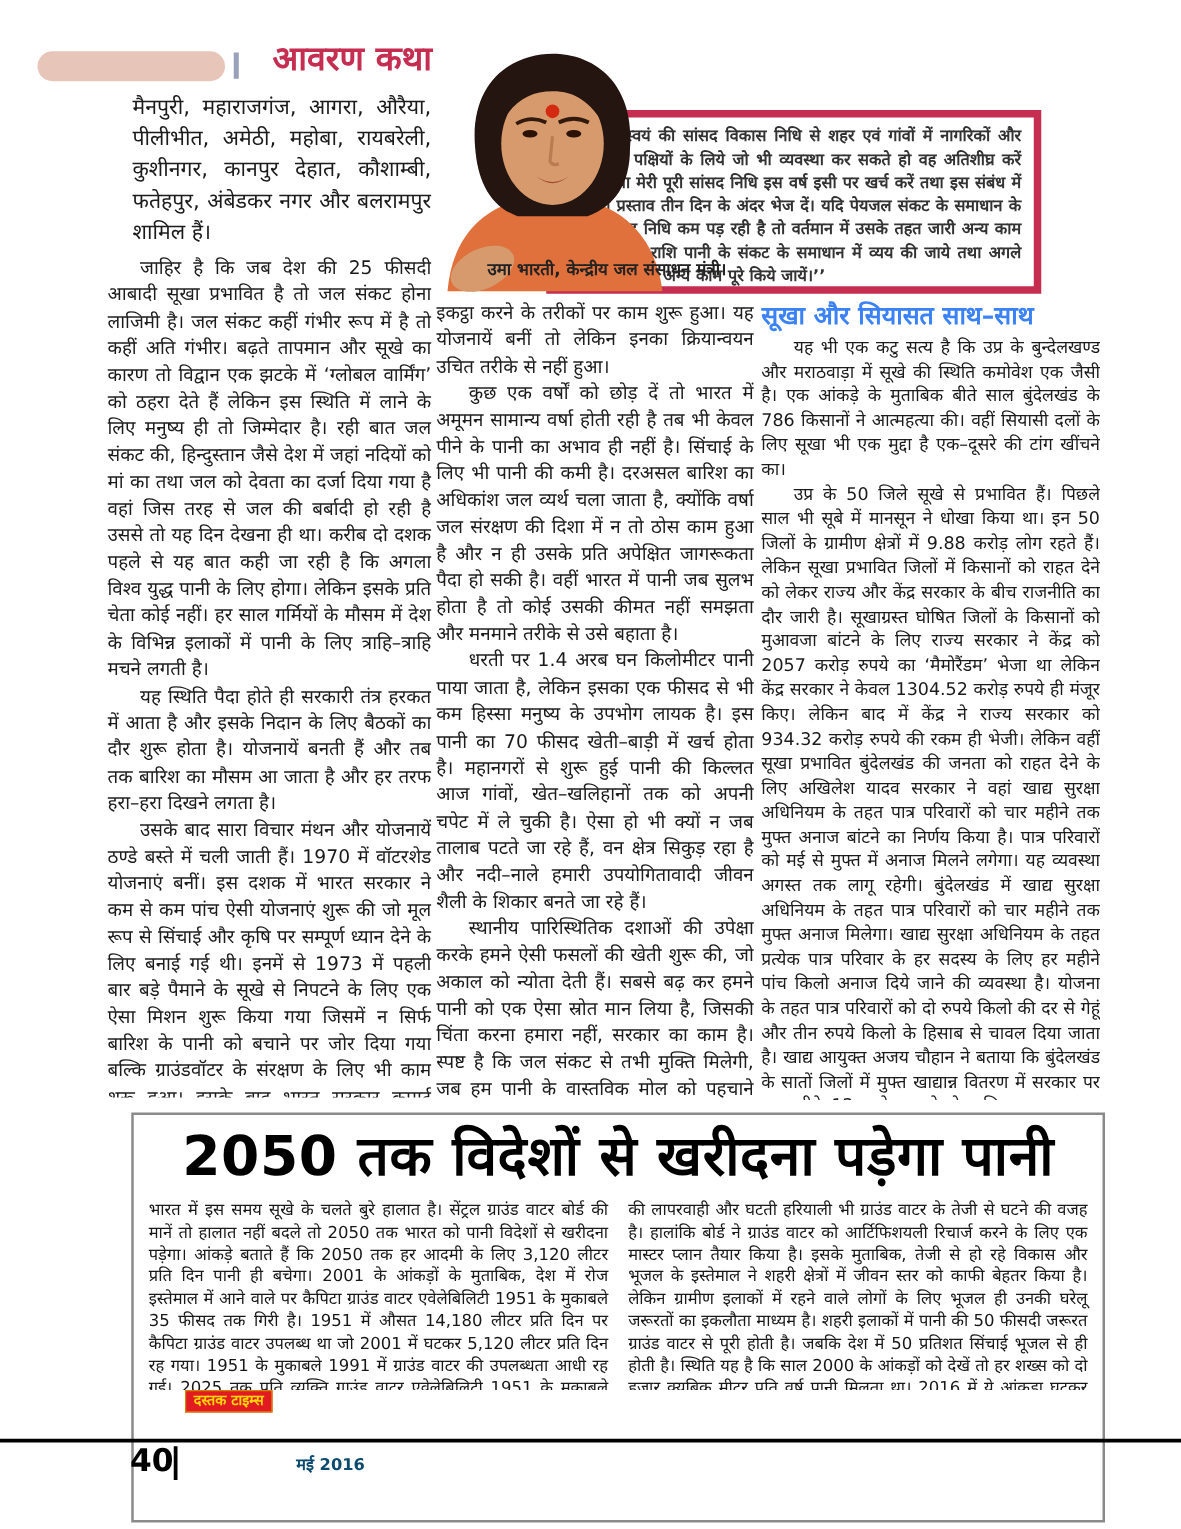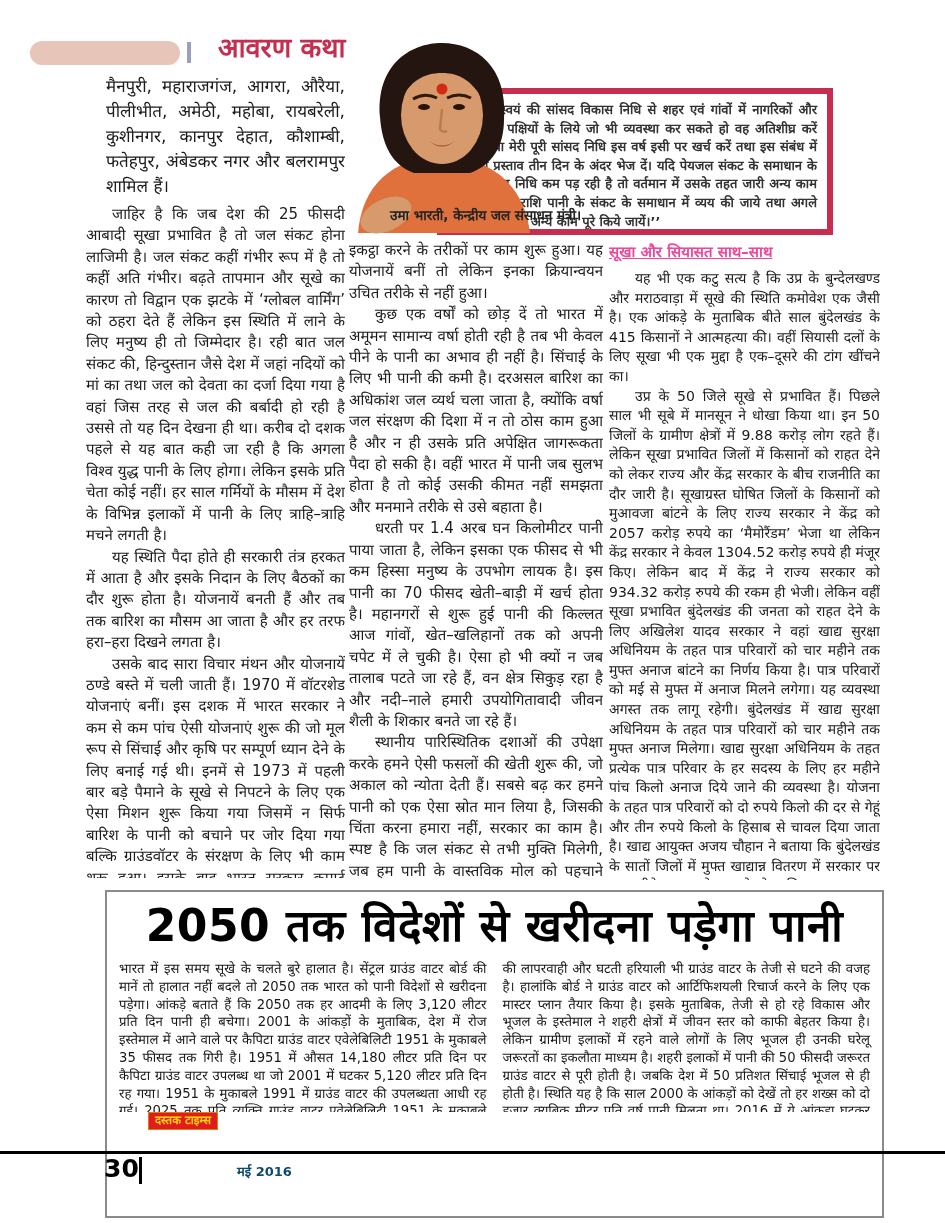--- a/index.html
+++ b/index.html
@@ -32,21 +32,21 @@
   .quote-attribution{position:absolute;left:390px;top:206px;width:320px;font-size:13.5px;font-weight:bold;color:#222;z-index:4;}
   
   .col{position:absolute;overflow:hidden;}
   .col1{left:86px;top:74px;width:259px;height:804px;}
   .col2{left:349px;top:240px;width:254px;height:640px;}
   .col3{left:609px;top:240px;width:271px;height:640px;}
   .lead{margin:0 0 5px 20px;font-size:17px;line-height:25px;text-align:justify;}
   .body{margin:0;font-size:15px;line-height:21.4px;text-align:justify;}
   .col3 .body{font-size:14px;line-height:19.6px;}
   .indent{text-indent:26px;}
-  .subhead{margin:0 0 5px 0;font-size:15px;font-weight:bold;color:#ec4899;line-height:24px;text-decoration:underline;}
+  .subhead{margin:0 0 5px 0;font-size:20px;font-weight:bold;color:#3b82f6;line-height:24px;}
   
   .boxed{
     position:absolute;left:105px;top:890px;width:779px;height:328px;box-sizing:border-box;
     border:2px solid #8a8a8a;background:#fff;overflow:hidden;
   }
   .boxed-title{margin:8px 8px 6px;font-size:44px;font-weight:bold;text-align:center;color:#000;line-height:52px;letter-spacing:0.5px;}
   .boxed-cols{display:flex;gap:16px;padding:2px 12px;height:150px;overflow:hidden;}
   .bcol{flex:1;margin:0;font-size:13.2px;line-height:17.8px;text-align:justify;color:#181818;}
   
   .footer-rule{position:absolute;left:0;top:1151px;width:945px;height:3px;background:#000;}
@@ -105,31 +105,31 @@
 
   <div class="col col2">
     <p class="body">इकट्ठा करने के तरीकों पर काम शुरू हुआ। यह योजनायें बनीं तो लेकिन इनका क्रियान्वयन उचित तरीके से नहीं हुआ।</p>
     <p class="body indent">कुछ एक वर्षों को छोड़ दें तो भारत में अमूमन सामान्य वर्षा होती रही है तब भी केवल पीने के पानी का अभाव ही नहीं है। सिंचाई के लिए भी पानी की कमी है। दरअसल बारिश का अधिकांश जल व्यर्थ चला जाता है, क्योंकि वर्षा जल संरक्षण की दिशा में न तो ठोस काम हुआ है और न ही उसके प्रति अपेक्षित जागरूकता पैदा हो सकी है। वहीं भारत में पानी जब सुलभ होता है तो कोई उसकी कीमत नहीं समझता और मनमाने तरीके से उसे बहाता है।</p>
     <p class="body indent">धरती पर 1.4 अरब घन किलोमीटर पानी पाया जाता है, लेकिन इसका एक फीसद से भी कम हिस्सा मनुष्य के उपभोग लायक है। इस पानी का 70 फीसद खेती–बाड़ी में खर्च होता है। महानगरों से शुरू हुई पानी की किल्लत आज गांवों, खेत–खलिहानों तक को अपनी चपेट में ले चुकी है। ऐसा हो भी क्यों न जब तालाब पटते जा रहे हैं, वन क्षेत्र सिकुड़ रहा है और नदी–नाले हमारी उपयोगितावादी जीवन शैली के शिकार बनते जा रहे हैं।</p>
     <p class="body indent">स्थानीय पारिस्थितिक दशाओं की उपेक्षा करके हमने ऐसी फसलों की खेती शुरू की, जो अकाल को न्योता देती हैं। सबसे बढ़ कर हमने पानी को एक ऐसा स्रोत मान लिया है, जिसकी चिंता करना हमारा नहीं, सरकार का काम है। स्पष्ट है कि जल संकट से तभी मुक्ति मिलेगी, जब हम पानी के वास्तविक मोल को पहचाने और खेती–किसानी से लेकर खान–पान तक में पानी बचाने वाली तकनीक को अपनाएं और कुदरत के साथ सह अस्तित्व बनाए रखें। लेकिन इन सबसे अधिक महत्वपूर्ण बात यह है कि मनुष्य को प्रकृति और पर्यावरण के साथ खिलवाड़ बंद करना होगा।</p>
   </div>
 
   <div class="col col3">
     <h2 class="subhead">सूखा और सियासत साथ–साथ</h2>
-    <p class="body indent">यह भी एक कटु सत्य है कि उप्र के बुन्देलखण्ड और मराठवाड़ा में सूखे की स्थिति कमोवेश एक जैसी है। एक आंकड़े के मुताबिक बीते साल बुंदेलखंड के 415 किसानों ने आत्महत्या की। वहीं सियासी दलों के लिए सूखा भी एक मुद्दा है एक–दूसरे की टांग खींचने का।</p>
+    <p class="body indent">यह भी एक कटु सत्य है कि उप्र के बुन्देलखण्ड और मराठवाड़ा में सूखे की स्थिति कमोवेश एक जैसी है। एक आंकड़े के मुताबिक बीते साल बुंदेलखंड के 786 किसानों ने आत्महत्या की। वहीं सियासी दलों के लिए सूखा भी एक मुद्दा है एक–दूसरे की टांग खींचने का।</p>
     <p class="body indent"><span>उप्र के 50 जिले सूखे से प्रभावित हैं। पिछले साल भी सूबे में मानसून ने धोखा किया था। इन 50 जिलों के ग्रामीण क्षेत्रों में 9.88 करोड़ लोग रहते हैं। लेकिन सूखा प्रभावित जिलों में किसानों को राहत देने को लेकर राज्य और केंद्र सरकार के बीच राजनीति का दौर जारी है। सूखाग्रस्त घोषित जिलों के किसानों को मुआवजा बांटने के लिए राज्य सरकार ने केंद्र को 2057 करोड़ रुपये का ‘मैमोरैंडम’ भेजा था लेकिन केंद्र सरकार ने केवल 1304.52 करोड़ रुपये ही मंजूर किए। लेकिन बाद में केंद्र ने राज्य सरकार को 934.32 करोड़ रुपये की रकम ही भेजी। लेकिन वहीं सूखा प्रभावित बुंदेलखंड की जनता को राहत देने के लिए अखिलेश यादव सरकार ने वहां खाद्य सुरक्षा अधिनियम के तहत पात्र परिवारों को चार महीने तक मुफ्त अनाज बांटने का निर्णय किया है। पात्र परिवारों को मई से मुफ्त में अनाज मिलने लगेगा। यह व्यवस्था अगस्त तक लागू रहेगी। बुंदेलखंड में खाद्य सुरक्षा अधिनियम के तहत पात्र परिवारों को चार महीने तक मुफ्त अनाज मिलेगा। खाद्य सुरक्षा अधिनियम के तहत प्रत्येक पात्र परिवार के हर सदस्य के लिए हर महीने पांच किलो अनाज दिये जाने की व्यवस्था है। योजना के तहत पात्र परिवारों को दो रुपये किलो की दर से गेहूं और तीन रुपये किलो के हिसाब से चावल दिया जाता है। खाद्य आयुक्त अजय चौहान ने बताया कि बुंदेलखंड के सातों जिलों में मुफ्त खाद्यान्न वितरण में सरकार पर हर महीने 12 करोड़ रुपये से अधिक का व्ययभार आएगा।</span> </p>
   </div>
 
   <div class="boxed">
     <h1 class="boxed-title">2050 तक विदेशों से खरीदना पड़ेगा पानी</h1>
     <div class="boxed-cols">
       <p class="bcol">भारत में इस समय सूखे के चलते बुरे हालात है। सेंट्रल ग्राउंड वाटर बोर्ड की मानें तो हालात नहीं बदले तो 2050 तक भारत को पानी विदेशों से खरीदना पड़ेगा। आंकड़े बताते हैं कि 2050 तक हर आदमी के लिए 3,120 लीटर प्रति दिन पानी ही बचेगा। 2001 के आंकड़ों के मुताबिक, देश में रोज इस्तेमाल में आने वाले पर कैपिटा ग्राउंड वाटर एवेलेबिलिटी 1951 के मुकाबले 35 फीसद तक गिरी है। 1951 में औसत 14,180 लीटर प्रति दिन पर कैपिटा ग्राउंड वाटर उपलब्ध था जो 2001 में घटकर 5,120 लीटर प्रति दिन रह गया। 1951 के मुकाबले 1991 में ग्राउंड वाटर की उपलब्धता आधी रह गई। 2025 तक प्रति व्यक्ति ग्राउंड वाटर एवेलेबिलिटी 1951 के मुकाबले 25 प्रतिशत ही रह जाएगी। वहीं सेंट्रल ग्राउंड वाटर बोर्ड के आंकड़ों के मुताबिक, 2050 तक यह उपलब्धता सिर्फ 22 प्रतिशत ही बचेगी। इसके पीछे कारण यह बताया गया है कि बारिश के पानी को तालाब, झीलों और कुओं में जमा न करने</p>
       <p class="bcol">की लापरवाही और घटती हरियाली भी ग्राउंड वाटर के तेजी से घटने की वजह है। हालांकि बोर्ड ने ग्राउंड वाटर को आर्टिफिशयली रिचार्ज करने के लिए एक मास्टर प्लान तैयार किया है। इसके मुताबिक, तेजी से हो रहे विकास और भूजल के इस्तेमाल ने शहरी क्षेत्रों में जीवन स्तर को काफी बेहतर किया है। लेकिन ग्रामीण इलाकों में रहने वाले लोगों के लिए भूजल ही उनकी घरेलू जरूरतों का इकलौता माध्यम है। शहरी इलाकों में पानी की 50 फीसदी जरूरत ग्राउंड वाटर से पूरी होती है। जबकि देश में 50 प्रतिशत सिंचाई भूजल से ही होती है। स्थिति यह है कि साल 2000 के आंकड़ों को देखें तो हर शख्स को दो हजार क्यूबिक मीटर प्रति वर्ष पानी मिलता था। 2016 में ये आंकड़ा घटकर 1500 क्यूबिक मीटर प्रति वर्ष पर आ गया है। जाहिर है कि 15 साल बाद और बुरे हालात होंगे। एक आदमी को महज 1100 क्यूबिक मीटर प्रति वर्ष पानी में गुजारा करना होगा।</p>
     </div>
   </div>
 
   <div class="footer-rule"></div>
-  <span class="pagenum">30</span>
+  <span class="pagenum">40</span>
   <span class="footer-bar"></span>
   <span class="logo">दस्तक टाइम्स</span>
   <span class="issue">मई 2016</span>
 
 </div>
 
 </body></html>

